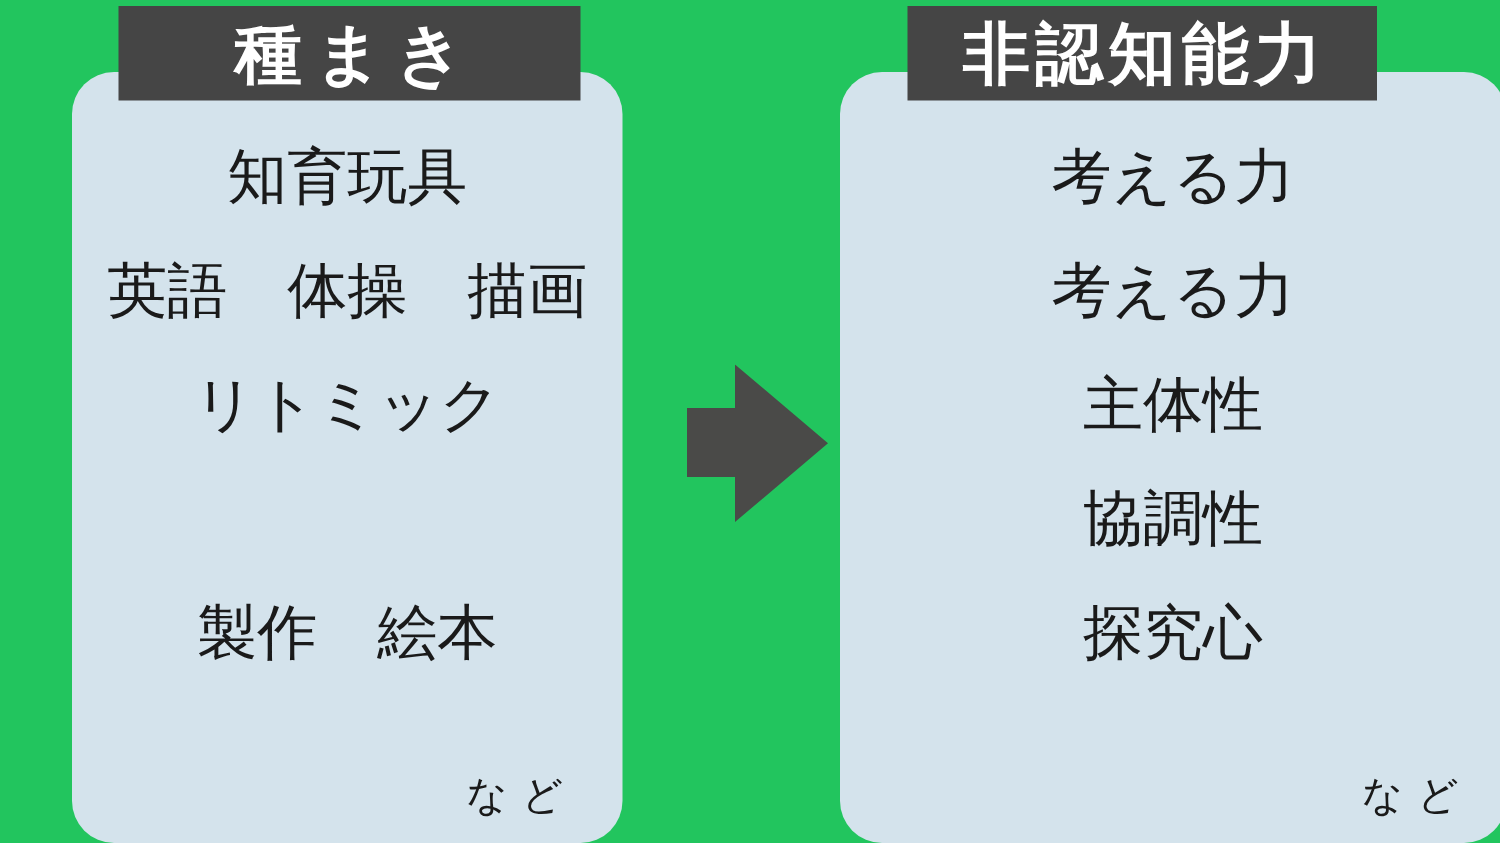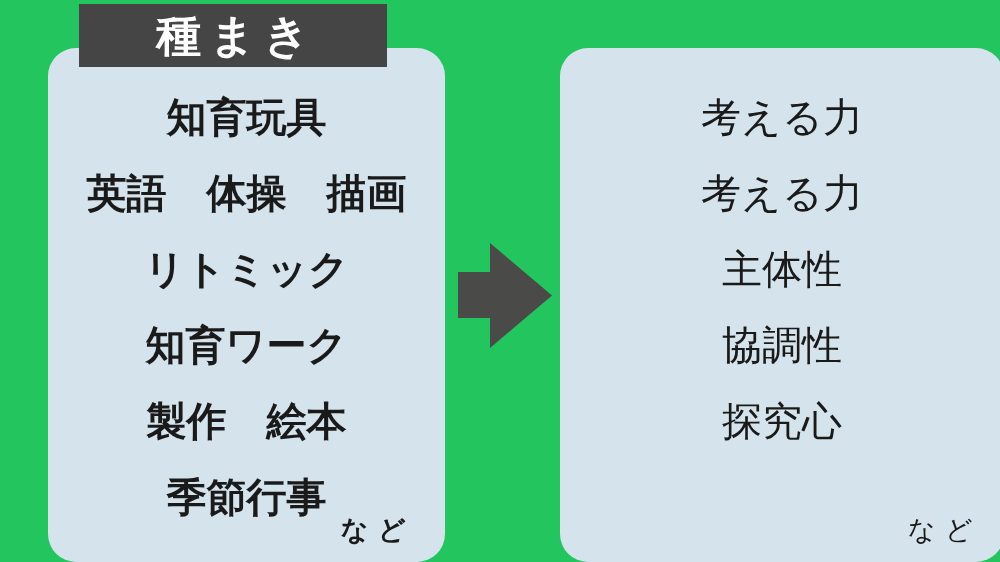--- a/index.html
+++ b/index.html
@@ -15,21 +15,21 @@
     background: #22c55e;
     overflow: hidden;
   }
   .panel {
     position: absolute;
     top: 48px;
     height: 514px;
     background: #d4e3ec;
     border-radius: 28px;
   }
-  #left-panel  { left: 48px;  width: 397px; font-weight: bold; }
+  #left-panel  { left: 48px;  width: 367px; }
   #right-panel { left: 560px; width: 444px; }
 
   .header {
     position: absolute;
     top: 4px;
     height: 63px;
     background: #454545;
     color: #ffffff;
     display: flex;
     align-items: center;
@@ -81,28 +81,27 @@
     z-index: 1;
   }
 </style>
 </head>
 <body>
 
 <div id="canvas">
 
   <div class="header" id="left-header">種まき</div>
 
+  <div class="header" id="right-header">非認知能力</div>
 
   <div class="panel" id="left-panel">
     <div class="item r0">知育玩具</div>
     <div class="item r1">英語　体操　描画</div>
     <div class="item r2">リトミック</div>
-    <div class="item r3">知育ワーク</div>
     <div class="item r4">製作　絵本</div>
-    <div class="item r5">季節行事</div>
     <div class="footer-note">など</div>
   </div>
 
   <div class="panel" id="right-panel">
     <div class="item r0">考える力</div>
     <div class="item r1">考える力</div>
     <div class="item r2">主体性</div>
     <div class="item r3">協調性</div>
     <div class="item r4">探究心</div>
     <div class="footer-note">など</div>

